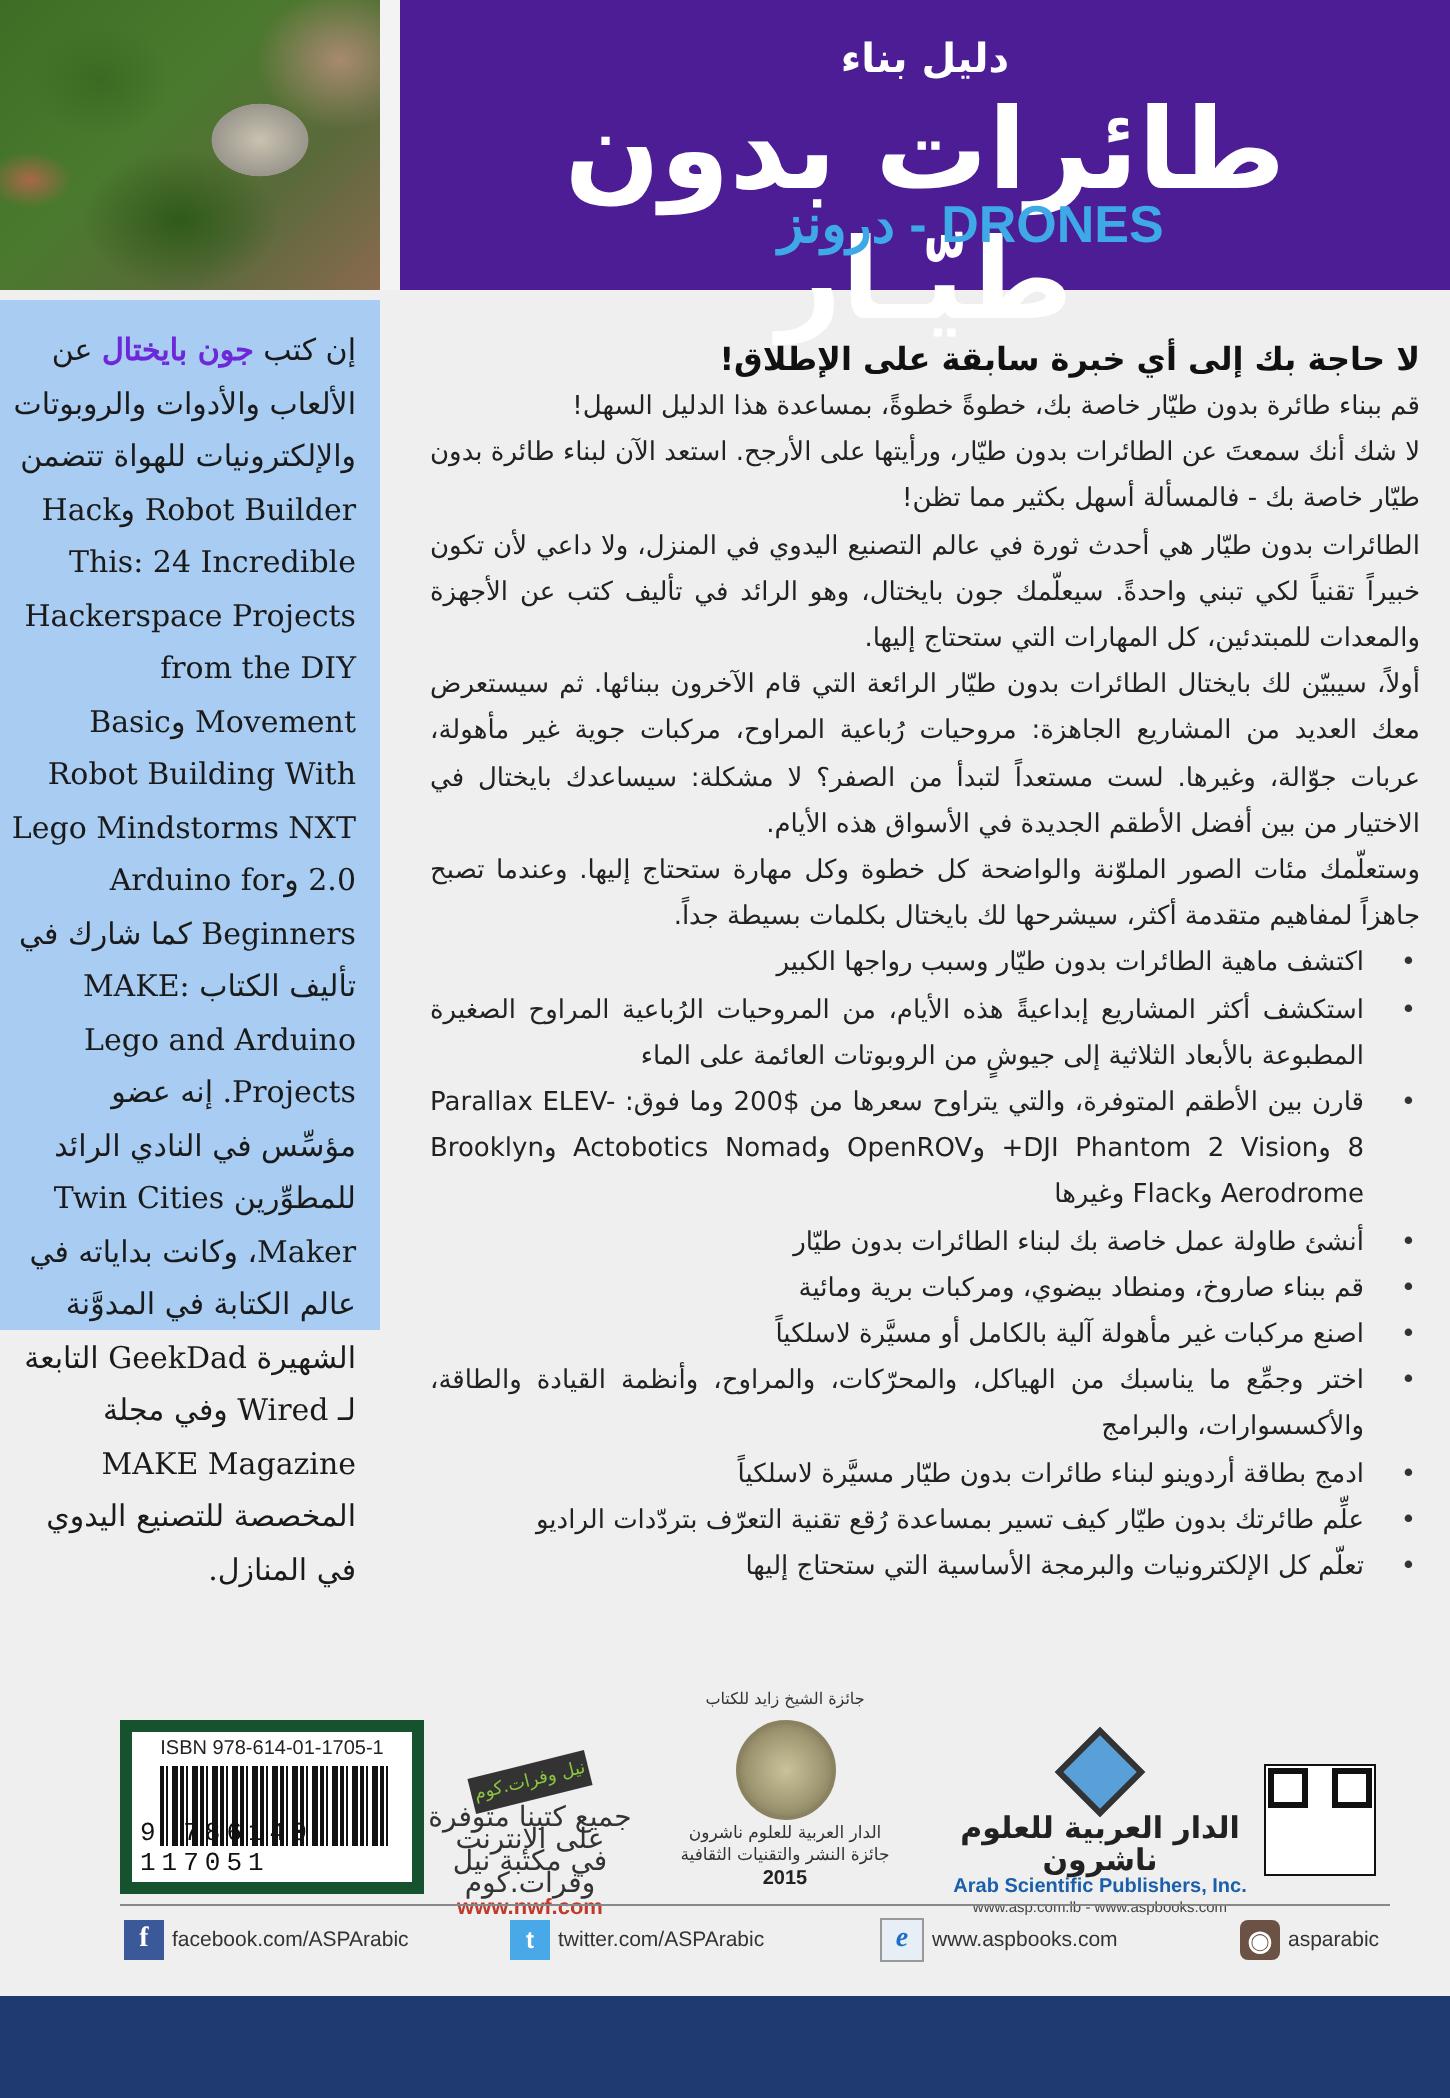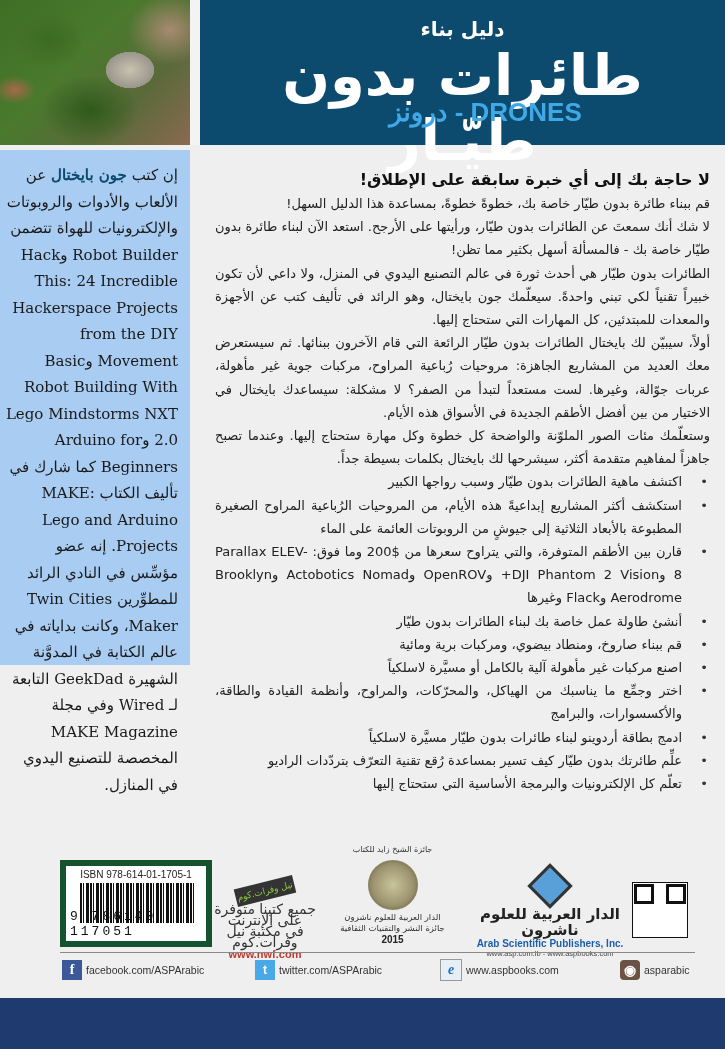--- a/index.html
+++ b/index.html
@@ -7,27 +7,27 @@
   .photo { position:absolute; left:0; top:0; width:190px; height:145px;
     background:
       radial-gradient(ellipse 40px 30px at 130px 70px, #c8c2b0 0%, #9a968c 60%, transparent 61%),
       radial-gradient(ellipse 60px 50px at 170px 30px, #a88a70 0%, transparent 70%),
       radial-gradient(ellipse 30px 20px at 15px 90px, #a8684a 0%, transparent 70%),
       radial-gradient(ellipse 50px 40px at 50px 40px, #3b6a22 0%, transparent 70%),
       radial-gradient(ellipse 70px 50px at 90px 110px, #2f5a1a 0%, transparent 70%),
       linear-gradient(135deg, #3e6e25 0%, #4a7a2d 40%, #5a6a3a 70%, #8a6a50 100%);
   }
   .photo-gap { position:absolute; left:190px; top:0; width:10px; height:145px; background:#f3f3f3; }
-  .header { position:absolute; left:200px; top:0; width:525px; height:145px; background:#0c4a6e; direction:rtl; text-align:center; }
+  .header { position:absolute; left:200px; top:0; width:525px; height:145px; background:#4c1d95; direction:rtl; text-align:center; }
   .header .subtitle { position:absolute; top:17px; left:0; right:0; color:#ffffff; font-size:20px; font-weight:bold; }
   .header .title { position:absolute; top:43px; left:0; right:0; color:#ffffff; font-size:56px; font-weight:bold; letter-spacing:1px; }
   .header .en { position:absolute; top:97px; left:0; right:0; color:#3fa9e8; font-size:26px; font-weight:bold; font-family:"Liberation Sans", sans-serif;padding-left:46px; }
   .sidebar { position:absolute; left:0; top:150px; width:190px; height:515px; background:#a8ccf2; direction:rtl; }
   .sidebar .txt { position:absolute; right:12px; top:12px; left:4px; font-size:15px; line-height:26.5px; color:#1a1a1a; text-align:right; font-family:"DejaVu Serif", serif; }
-  .sidebar .txt b { color:#0c4a6e; }
+  .sidebar .txt b { color:#6d28d9; }
   .content { position:absolute; left:215px; right:15px; top:168px; direction:rtl; text-align:justify; font-size:13px; line-height:23.2px; color:#222; font-family:"DejaVu Sans", sans-serif; }
   .content .lead { font-weight:bold; font-size:16px; color:#111; margin-bottom:0; line-height:24px; }
   .content p { margin:0; }
   .content ul { margin:0; padding:0 28px 0 0; list-style:none; }
   .content li { position:relative; }
   .content li::before { content:"•"; position:absolute; right:-26px; color:#333; }
   .isbn-box { position:absolute; left:60px; top:860px; width:140px; height:75px; border:6px solid #14532d; background:#fff; }
   .isbn-box .isbn-text { position:absolute; top:3px; left:0; right:0; text-align:center; font-size:10px; font-family:"Liberation Sans", sans-serif; color:#222; }
   .isbn-box .bars { position:absolute; top:17px; left:14px; right:10px; height:40px;
     background: repeating-linear-gradient(90deg,#111 0 2px,#fff 2px 3px,#111 3px 4px,#fff 4px 6px,#111 6px 9px,#fff 9px 10px); }

